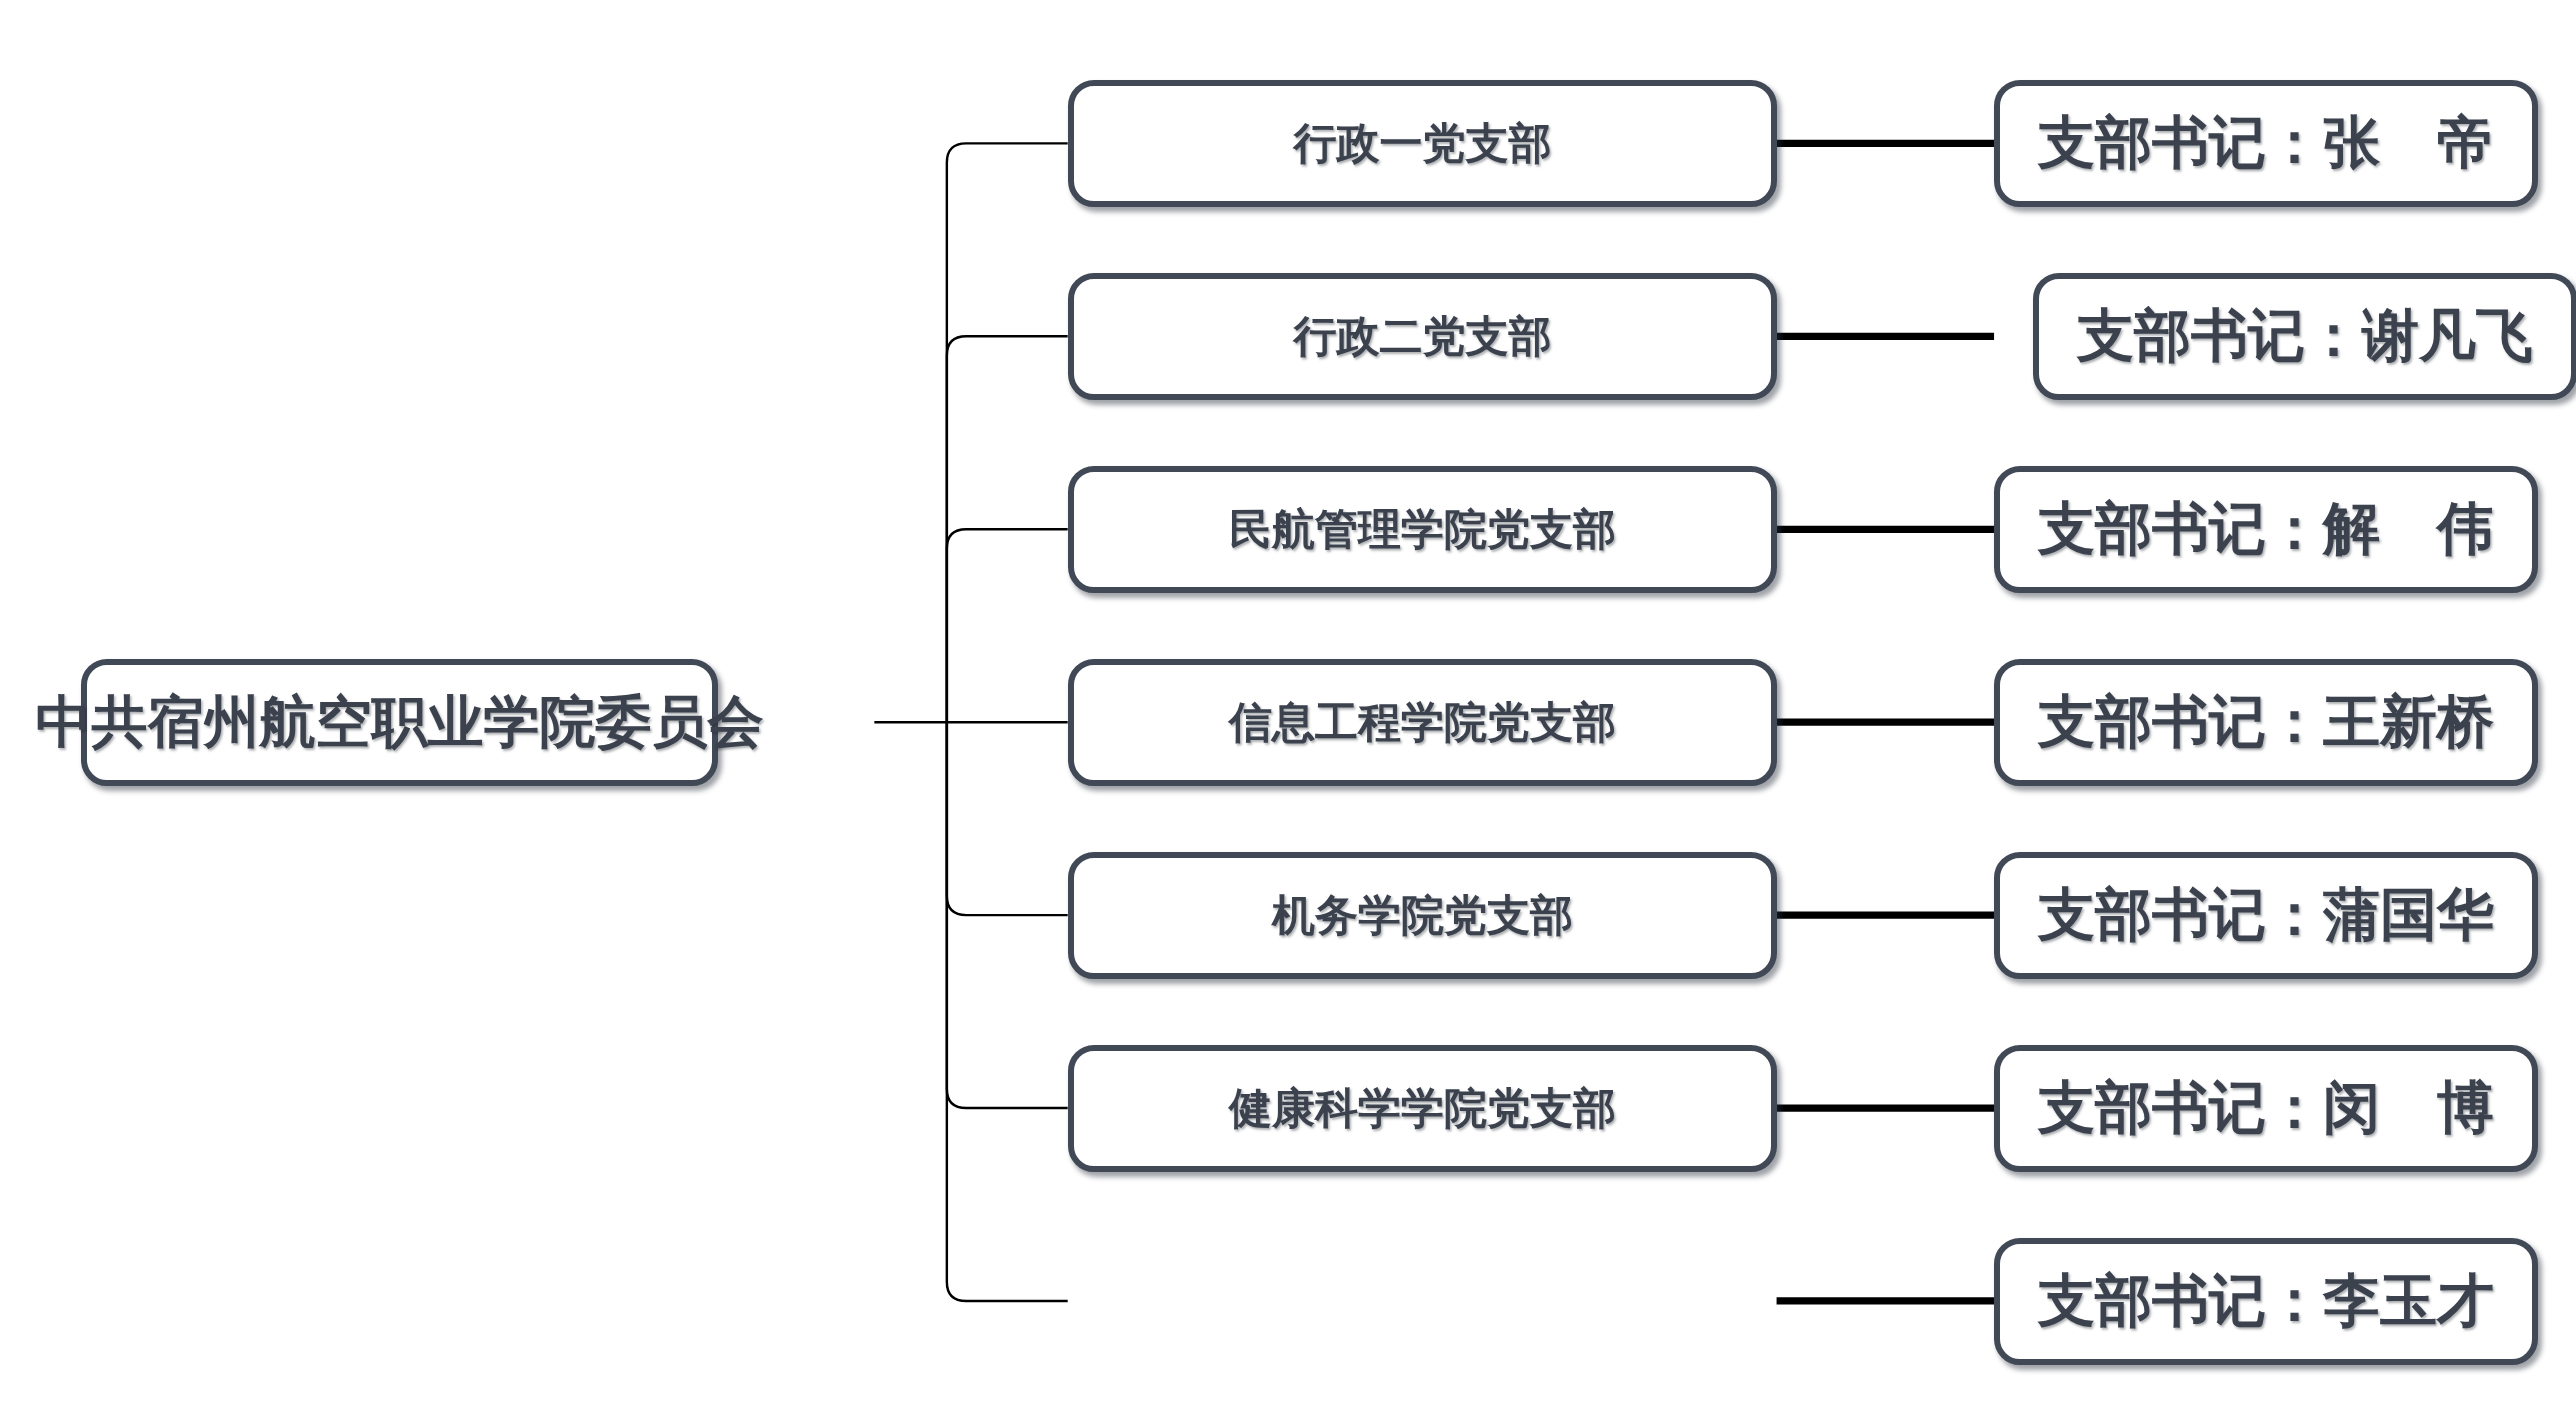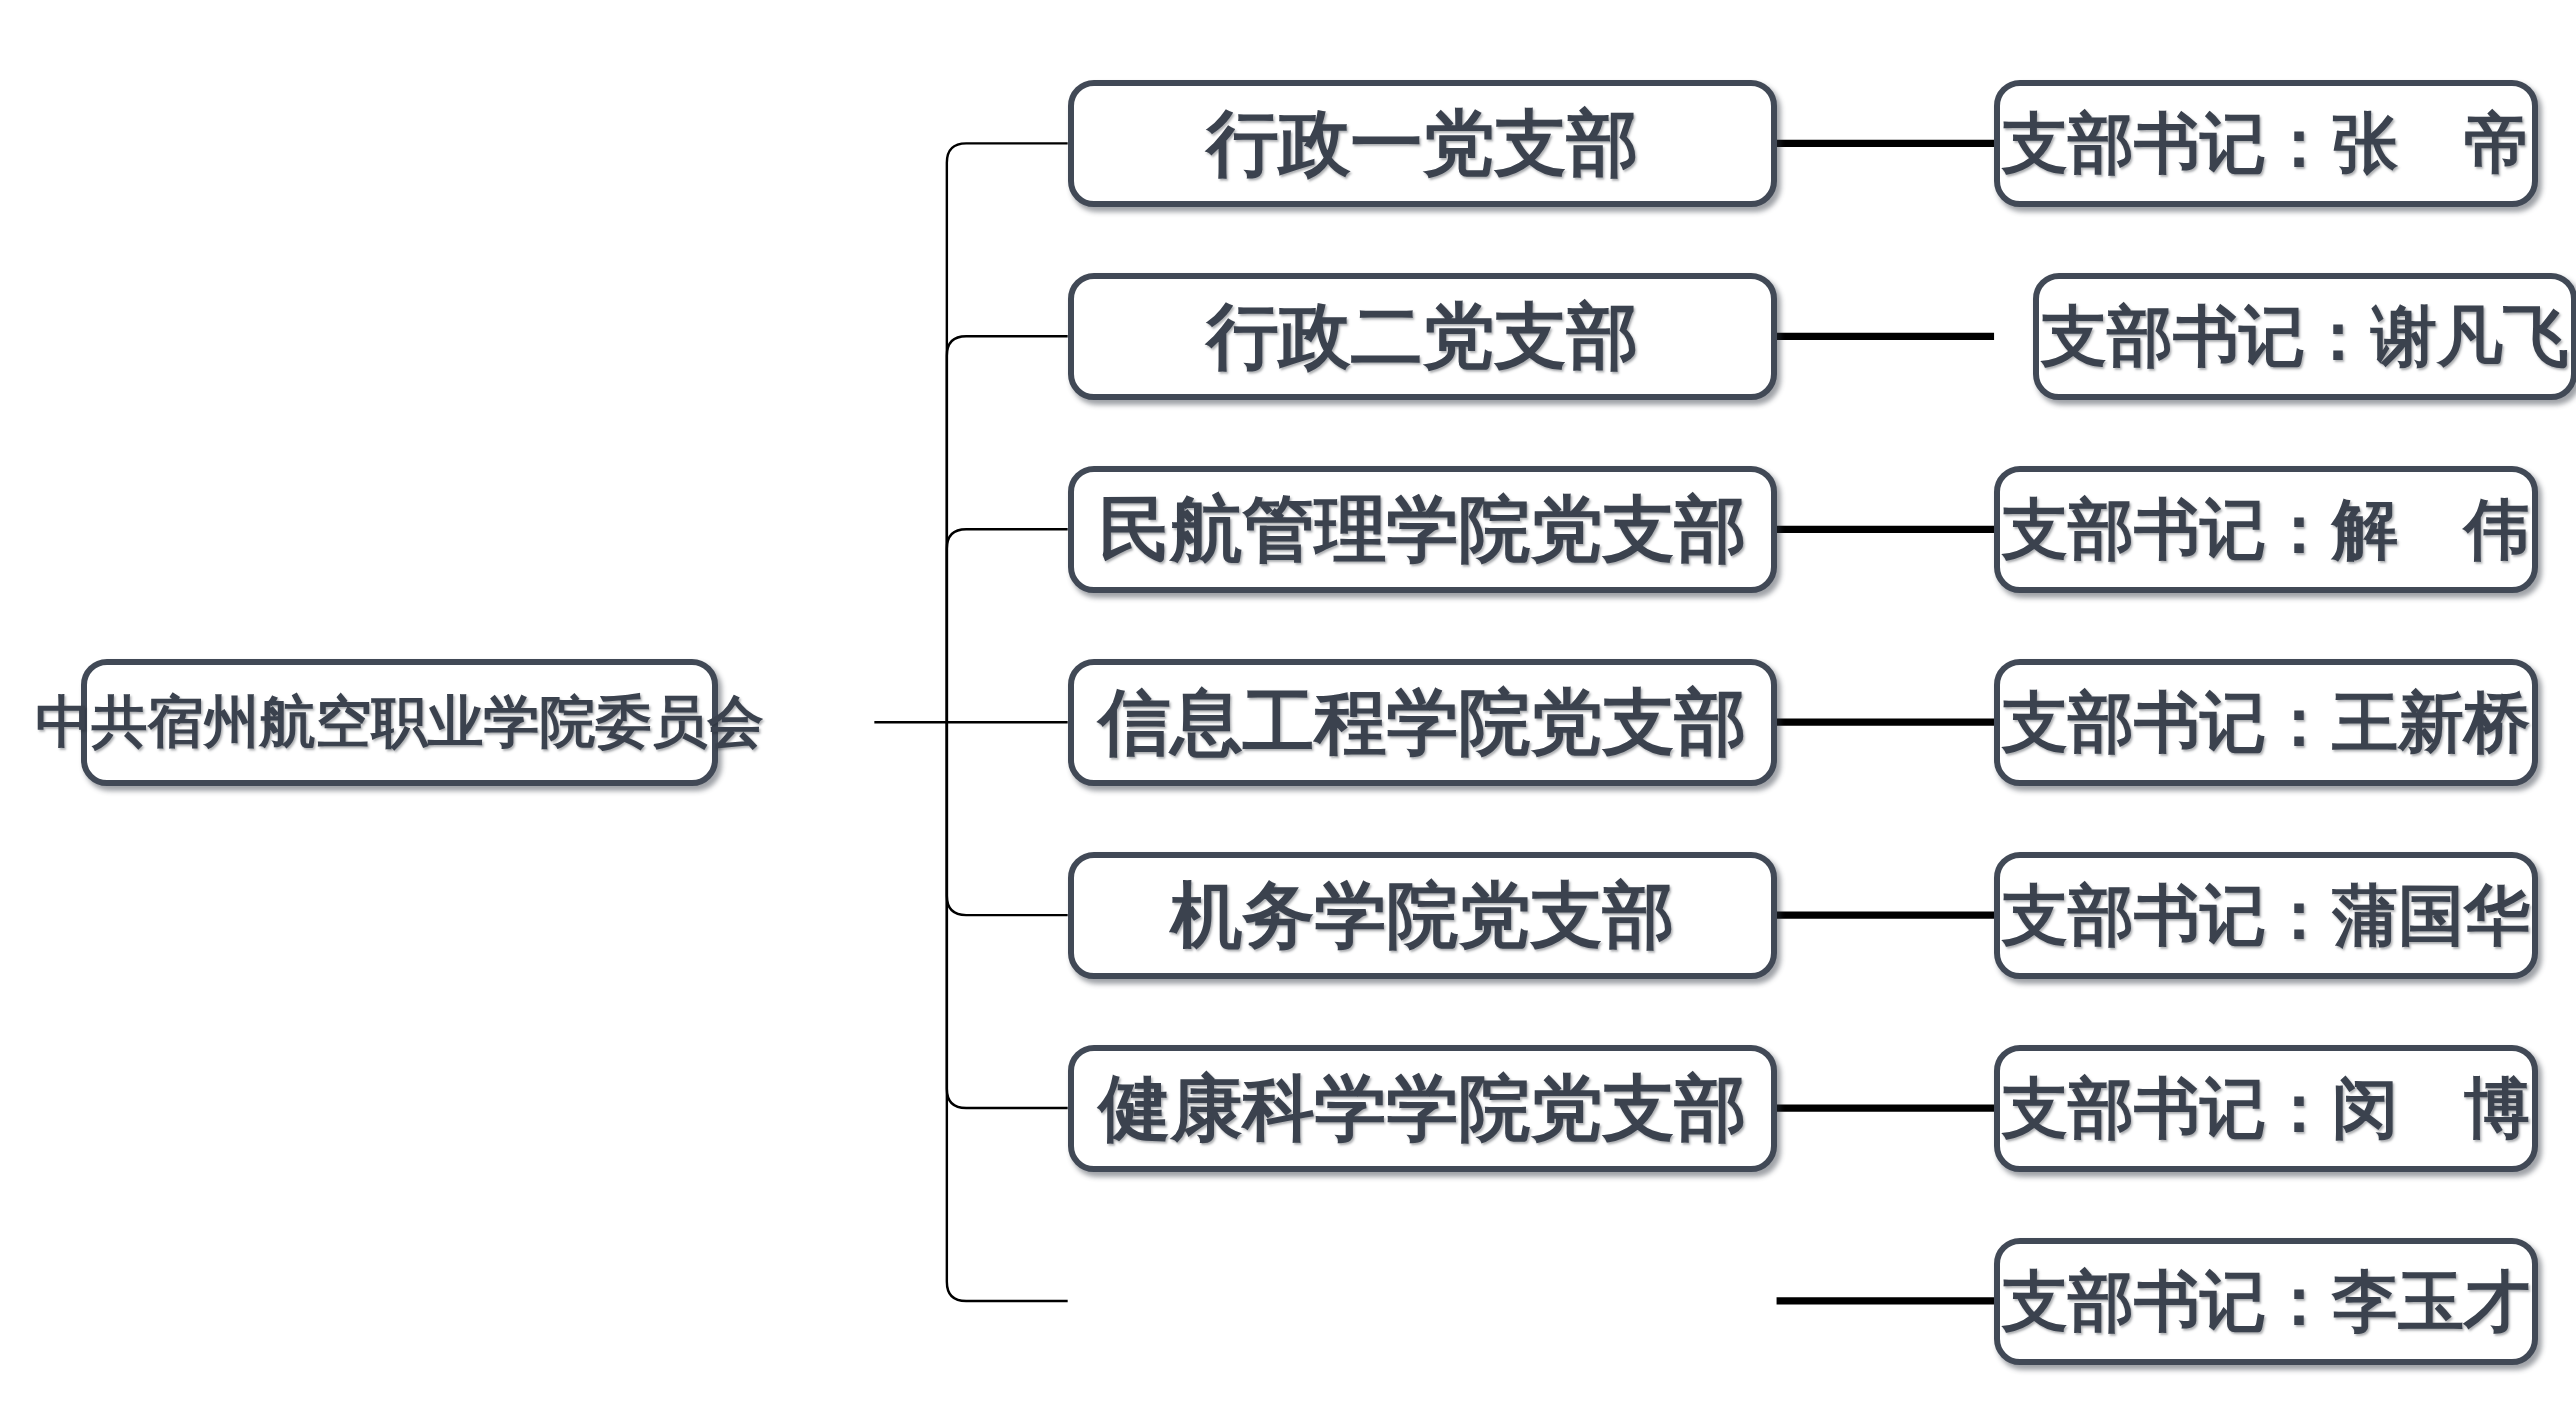--- a/index.html
+++ b/index.html
@@ -43,27 +43,27 @@
     left: 81px;
     top: 659px;
     width: 637px;
     height: 127px;
     font-size: 56px;
   }
   .branch-node {
     left: 1068px;
     width: 709px;
     height: 127px;
-    font-size: 72px;
+    font-size: 43px;
   }
   .secretary-node {
     left: 1994px;
     width: 544px;
     height: 127px;
-    font-size: 66px;
+    font-size: 57px;
   }
 </style>
 </head>
 <body>
 
 <div class="canvas">
 
   <svg class="connector-layer" viewBox="0 0 3197 1764" xmlns="http://www.w3.org/2000/svg">
       <path d="M 1175 896.5 L 1175 202 Q 1175 178 1199 178 L 1325 178" fill="none" stroke="#000000" stroke-width="3"></path>
       <path d="M 2205 178 L 2475 178" fill="none" stroke="#000000" stroke-width="9"></path>

